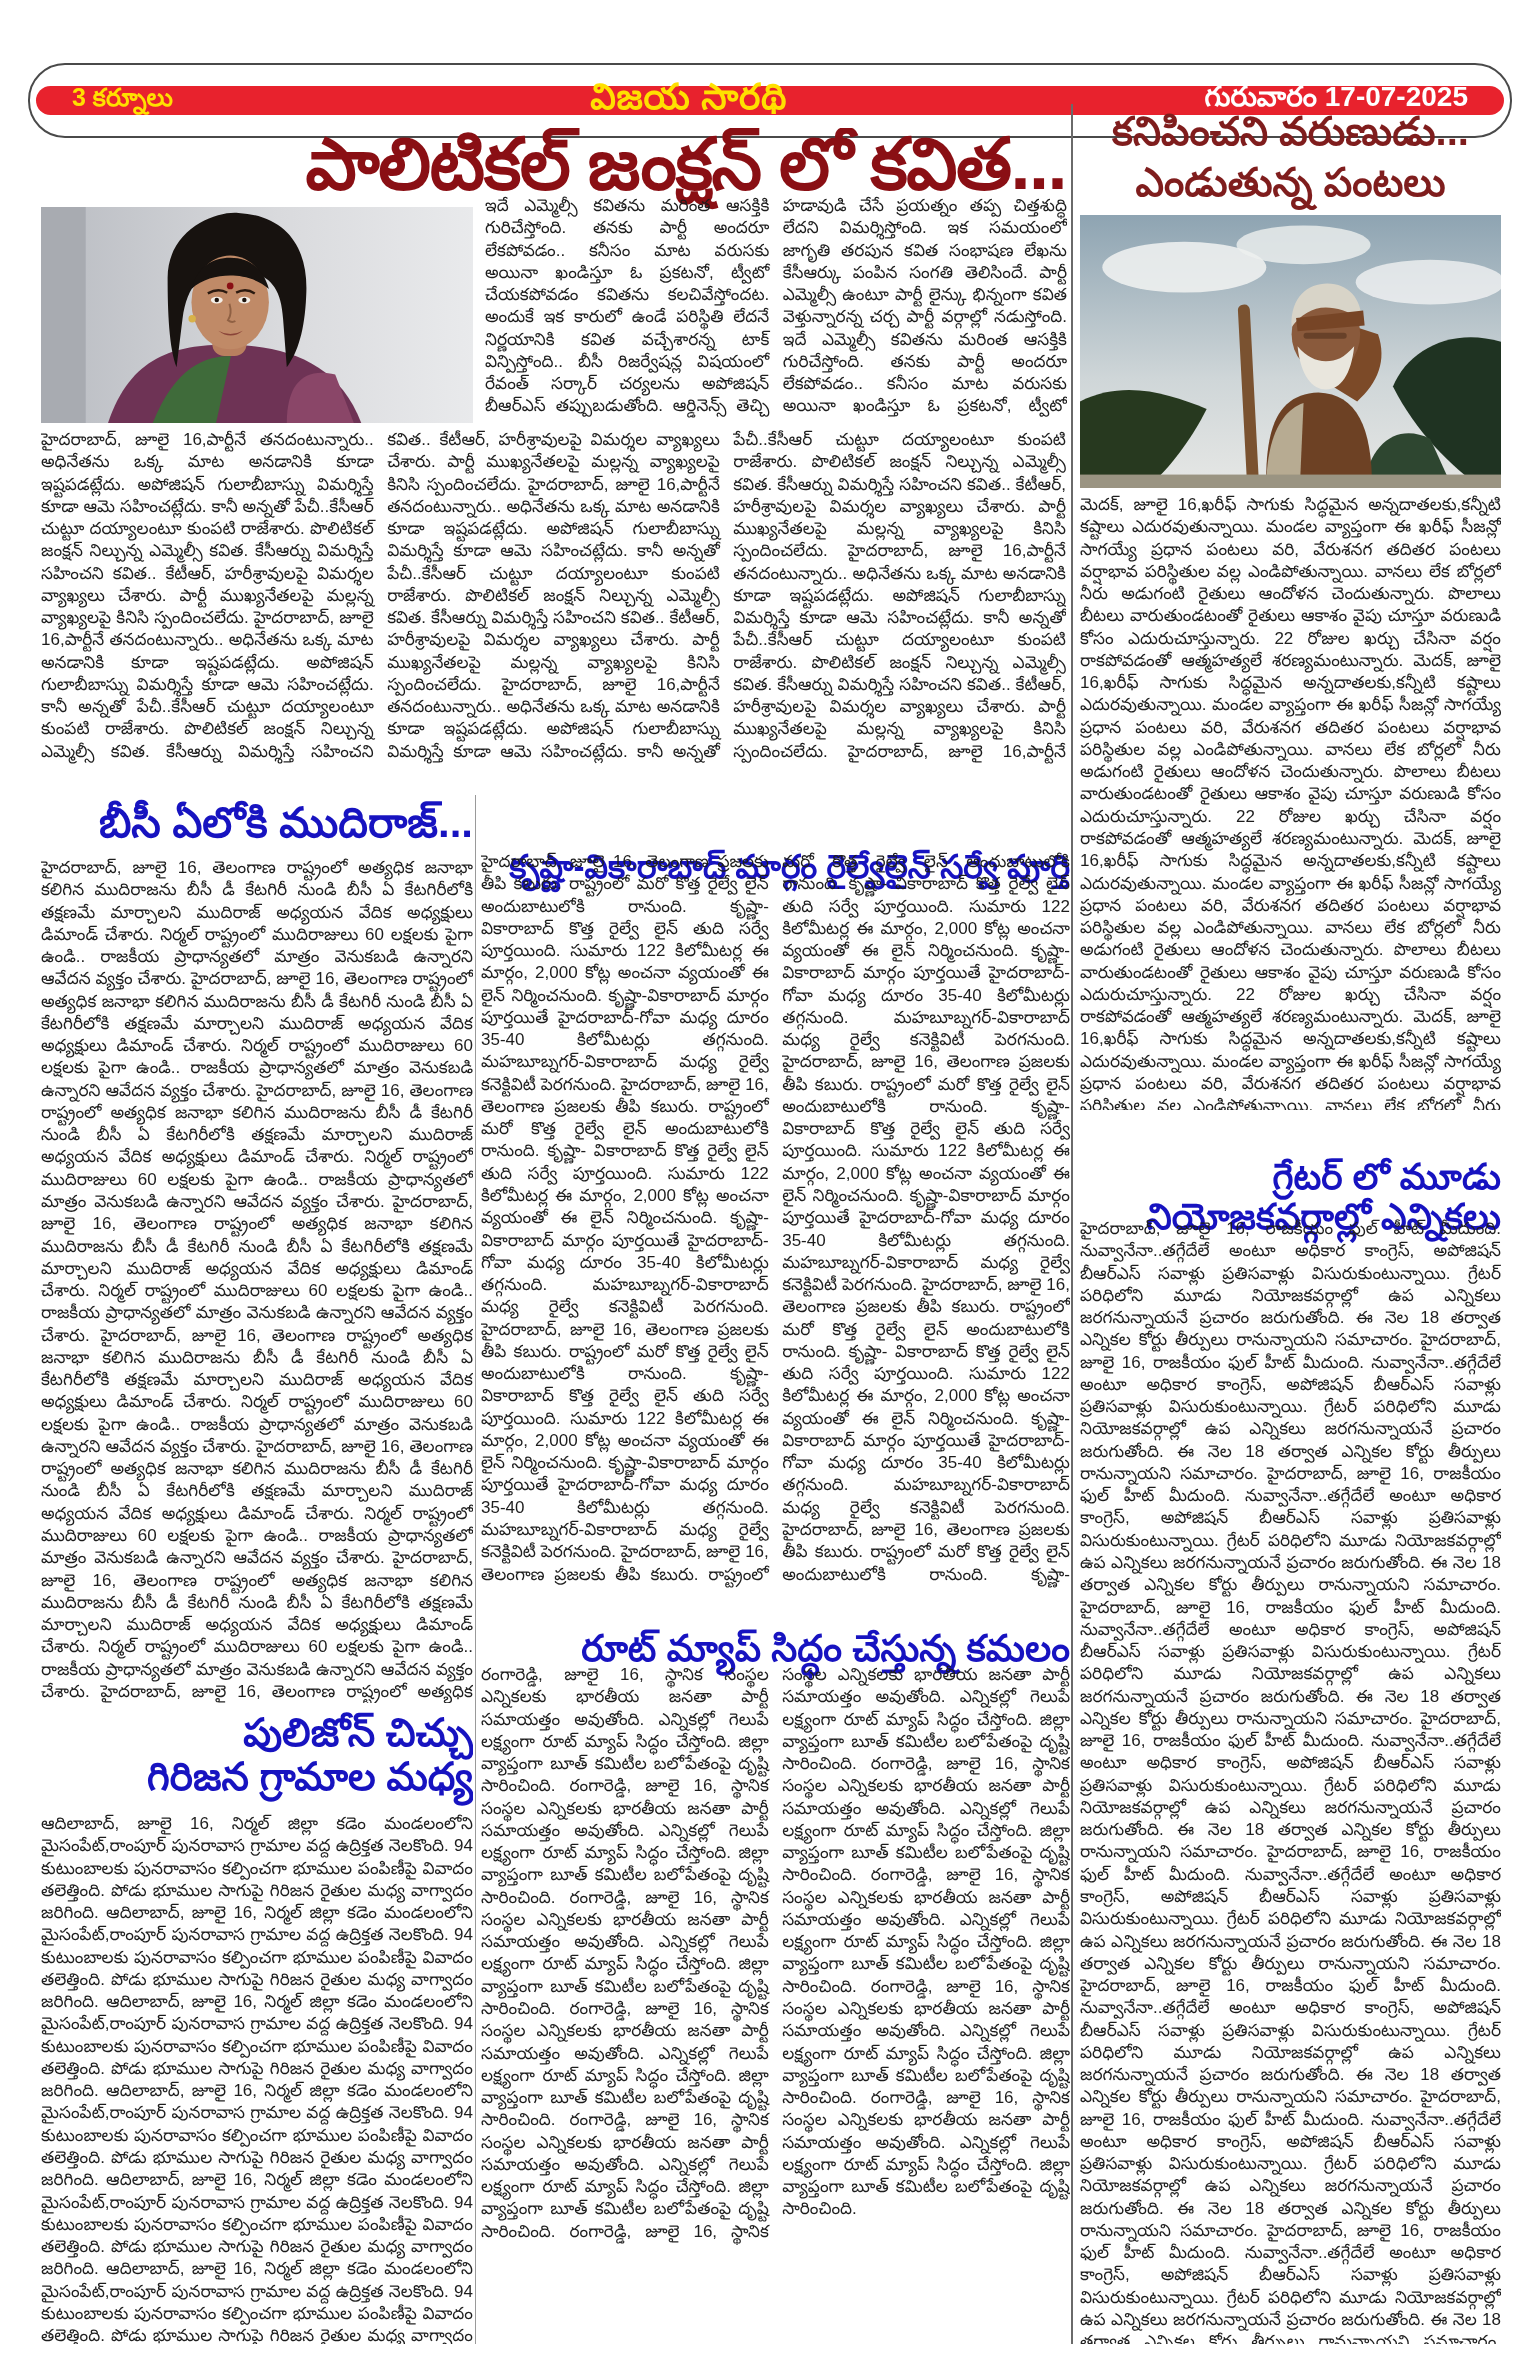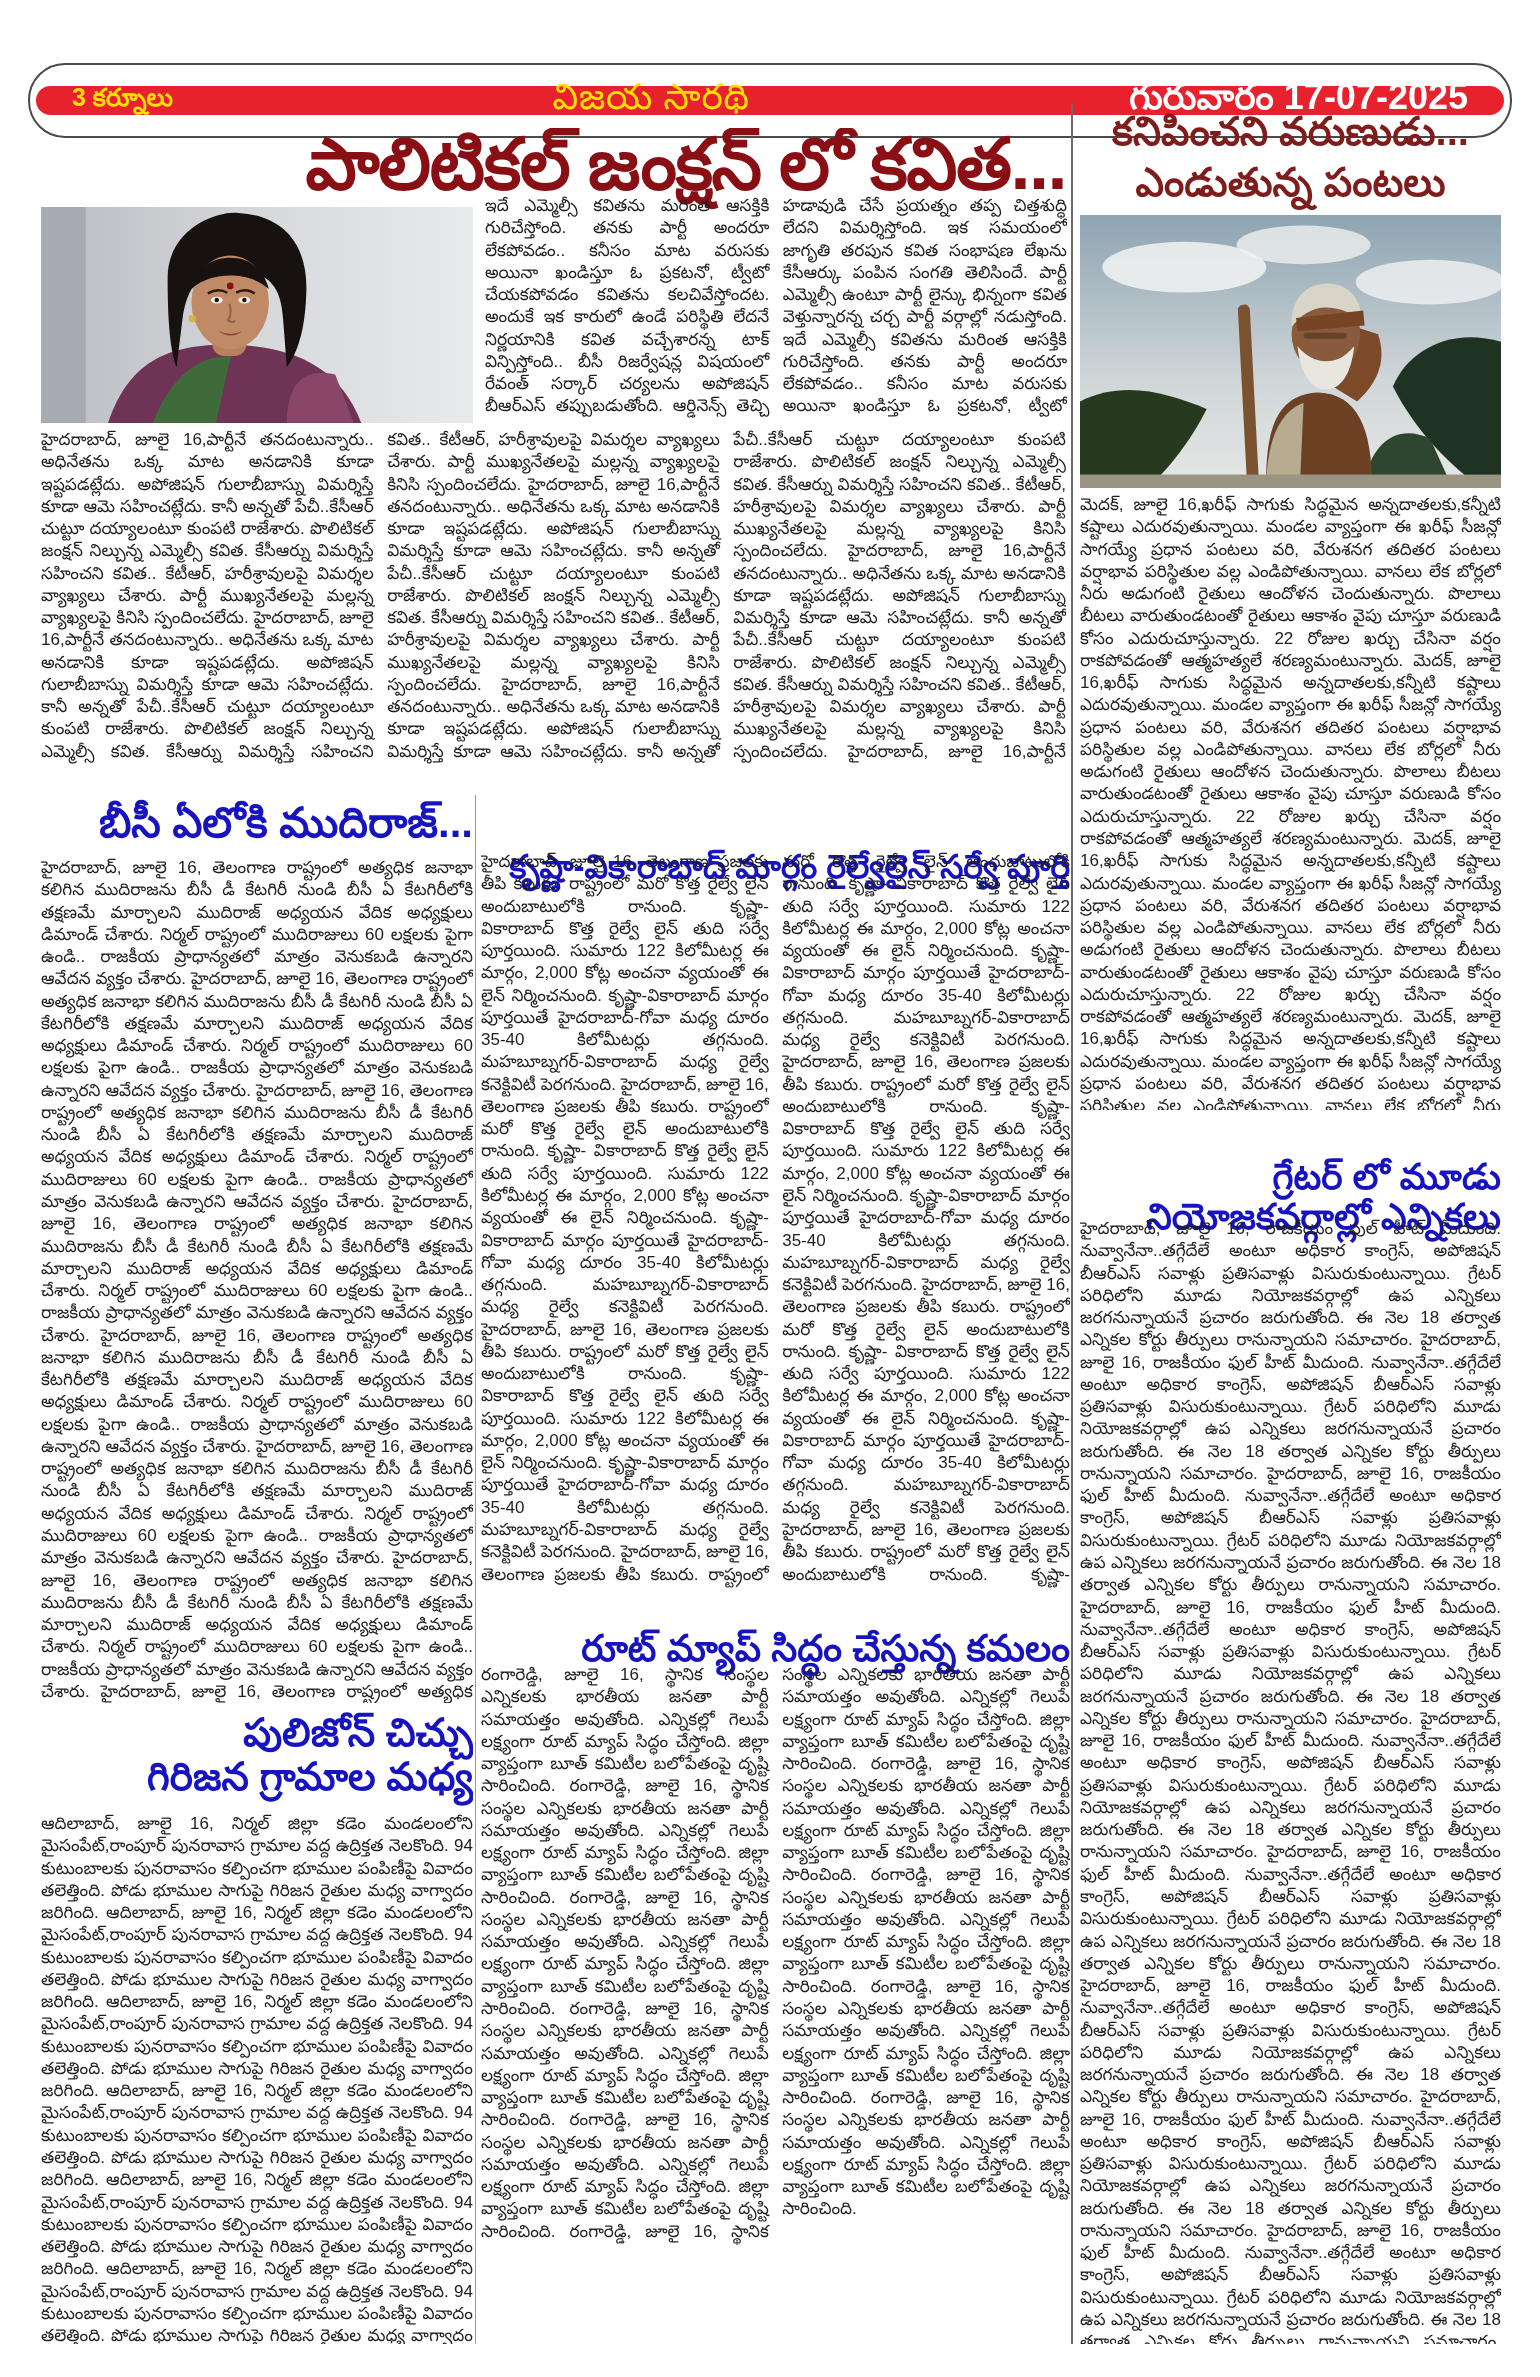--- a/index.html
+++ b/index.html
@@ -23,22 +23,22 @@
     border:2.2px solid #4a4a4a;border-radius:37px;background:#ffffff;
     padding:21px 6px;
     text-align:right;
   }
   .masthead-inner{
     width:100%;height:100%;background:var(--red);border-radius:30px;
     display:flex;align-items:center;justify-content:space-between;
     padding:0 36px;
   }
   .masthead-edition{color:#ffe000;font-size:25px;font-weight:bold;}
-  .masthead-title{color:#ffe000;font-size:36px;font-weight:normal;letter-spacing:0.7px;}
-  .masthead-date{color:#ffffff;font-size:36px;font-weight:bold;}
+  .masthead-title{color:#ffe000;font-size:36px;font-weight:bold;letter-spacing:0.7px;}
+  .masthead-date{color:#ffffff;font-size:28px;font-weight:bold;}
 
   
   .main-headline{
     left:37px;top:128px;width:1029px;height:88px;
     font-size:72px;font-weight:900;color:var(--maroon-head);
     text-align:right;line-height:1.02;letter-spacing:-1.5px;
     white-space:nowrap;overflow:hidden;
   }
   .right-headline{
     left:1080px;top:106px;width:421px;

